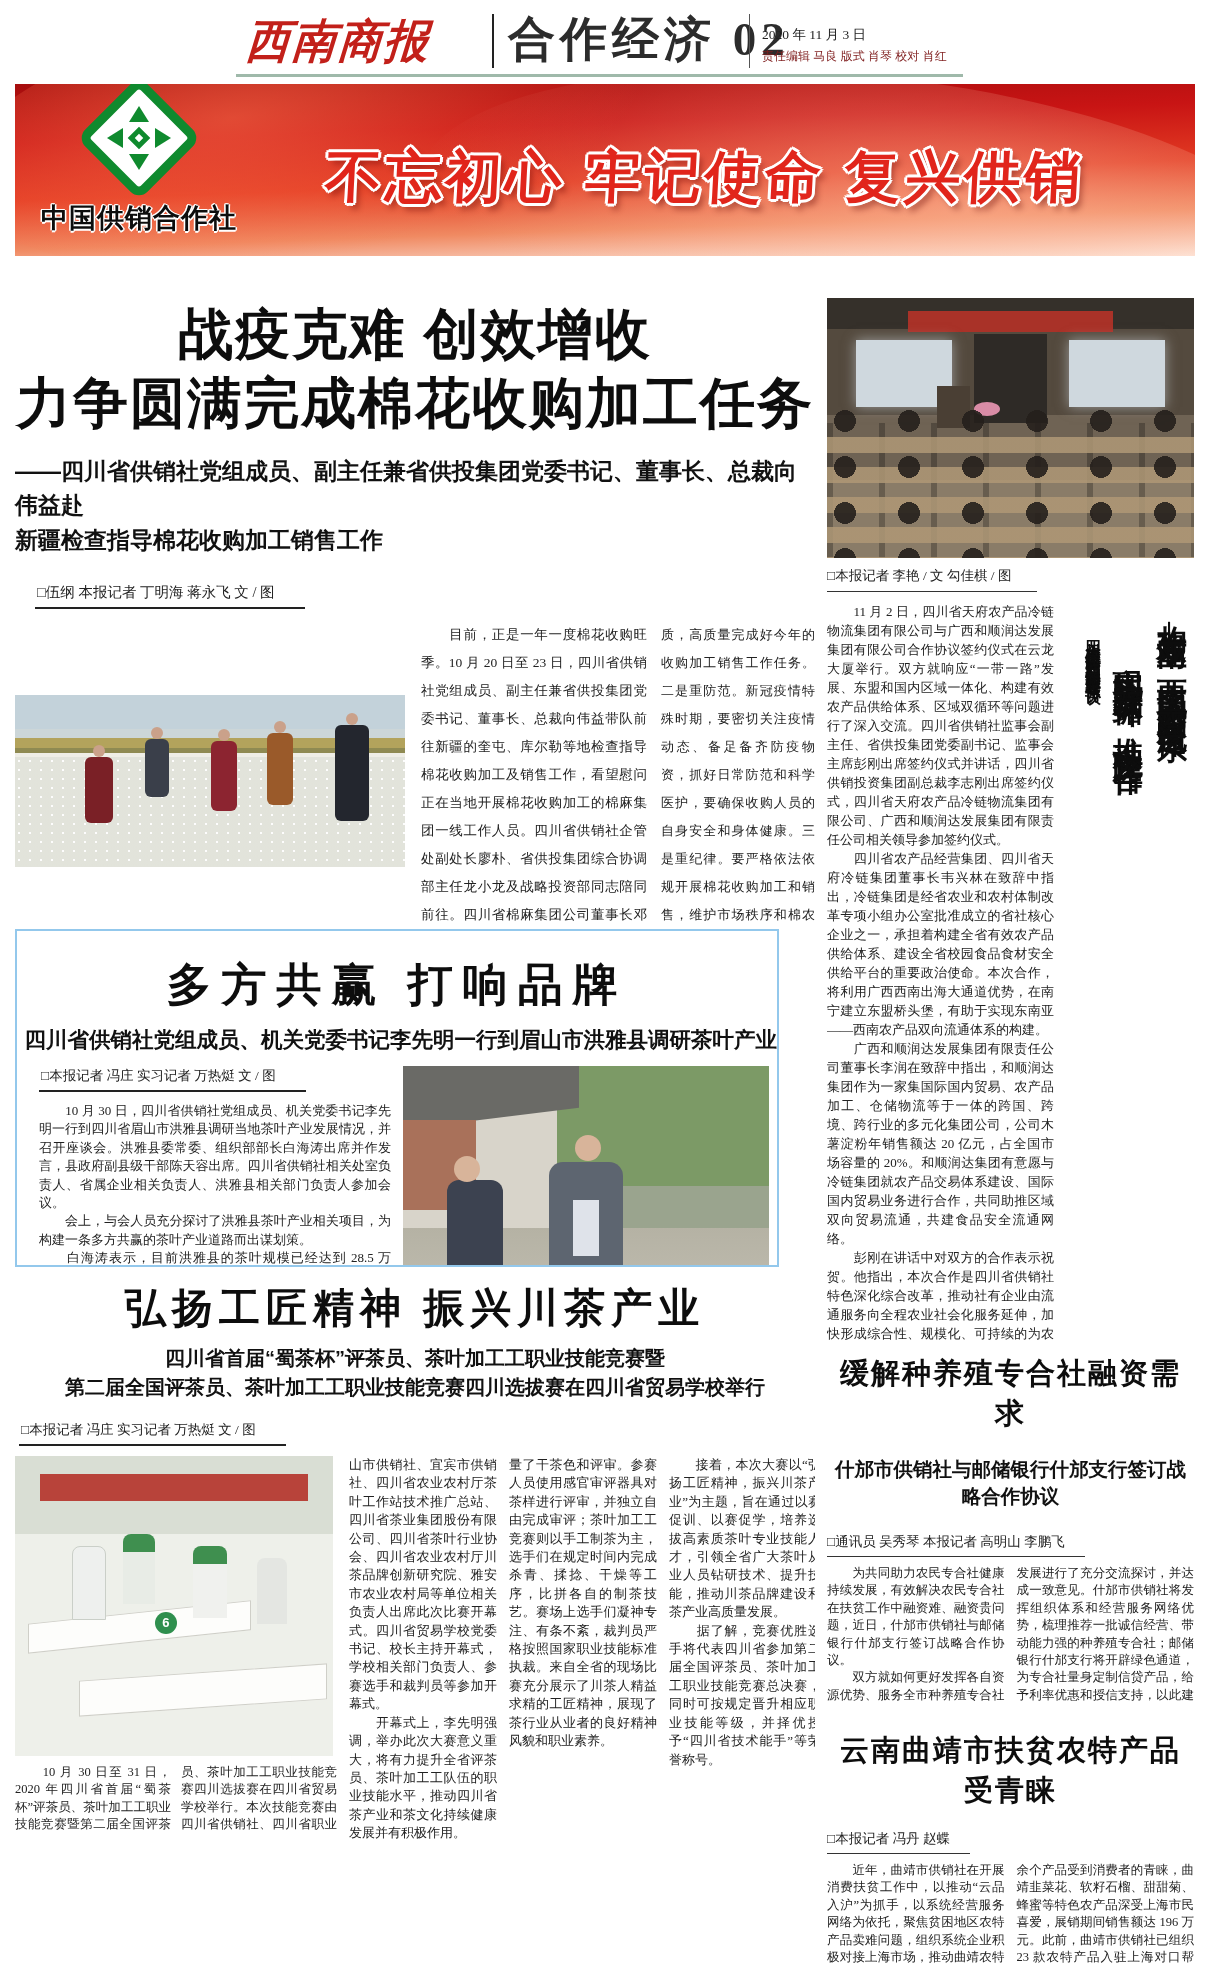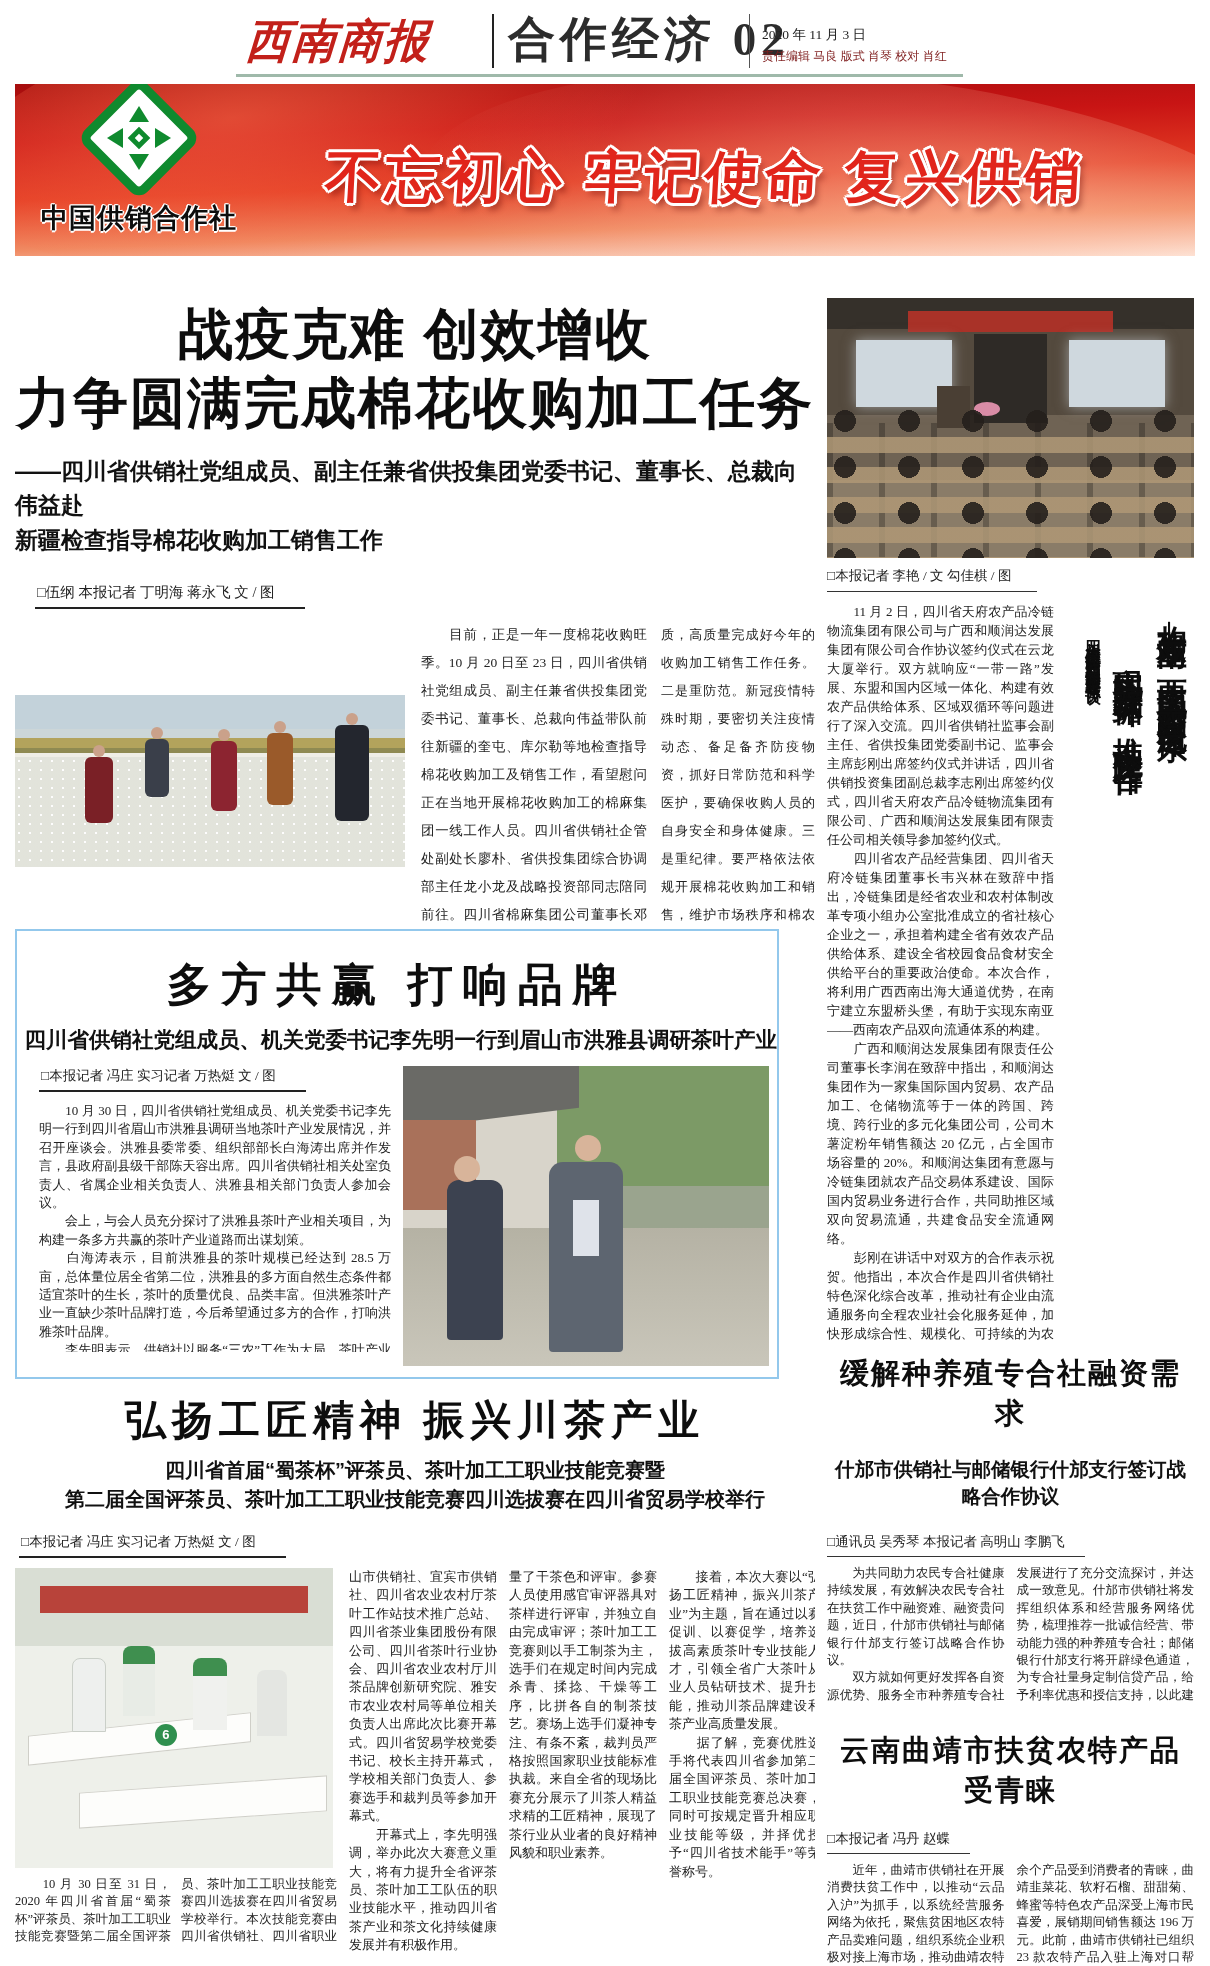--- a/index.html
+++ b/index.html
@@ -59,21 +59,21 @@
   .a1-byline-row { margin-top:26px; padding-left:20px; }
   .a1-bodyrow { display:flex; gap:14px; margin-top:12px; height:302px; overflow:hidden; }
   .a1-photo-wrap { width:392px; flex:none; }
   .photo-cotton { position:relative; margin-top:74px; width:390px; height:172px; overflow:hidden;
     background:linear-gradient(#c3d2da 0 20%, #ccd6d8 20% 25%, #b3a35c 25% 31%, #8f8a52 31% 34%, #efeee6 34% 100%); }
   .photo-cotton .speck { position:absolute; left:0; right:0; bottom:0; height:64%;
     background-image:radial-gradient(circle 2px at 4px 4px, #fff 70%, rgba(210,214,205,.5) 71%);
     background-size:11px 9px; opacity:.9; }
   .fig { position:absolute; border-radius:6px; }
   .head { position:absolute; width:12px; height:12px; border-radius:50%; background:#caa18a; }
-  .a2box { margin-top:6px; width:764px; height:450px; border:2px solid #93c8ec; padding-top:24px; overflow:hidden; }
+  .a2box { margin-top:6px; width:764px; height:338px; border:2px solid #93c8ec; padding-top:24px; overflow:hidden; }
   .a2-h { text-align:center; font-family:"Liberation Serif",serif; font-weight:900; font-size:45px; letter-spacing:10px; color:#0d0d0d; }
   .a2-sub { text-align:right; font-weight:700; font-size:21.5px; margin-top:10px; color:#111; }
   .a2-row { display:flex; gap:12px; margin-top:12px; padding:0 8px 0 22px; }
   .a2-left { width:352px; flex:none; }
   .a2-body { margin-top:10px; height:250px; overflow:hidden; font-size:13px; line-height:18.4px; }
   .photo-walk { position:relative; width:366px; height:300px; flex:none; overflow:hidden; background:#9aa48e; }
   .pw-wall { position:absolute; left:0; top:0; width:42%; height:60%; background:#d8d4ca; }
   .pw-roof { position:absolute; left:-6%; top:-4%; width:54%; height:22%; background:#6a6a66; transform:skewY(-7deg); }
   .pw-brick { position:absolute; left:0; top:18%; width:20%; height:30%; background:#a9715a; }
   .pw-field { position:absolute; right:0; top:0; width:62%; height:40%; background:#7c9a66; }

